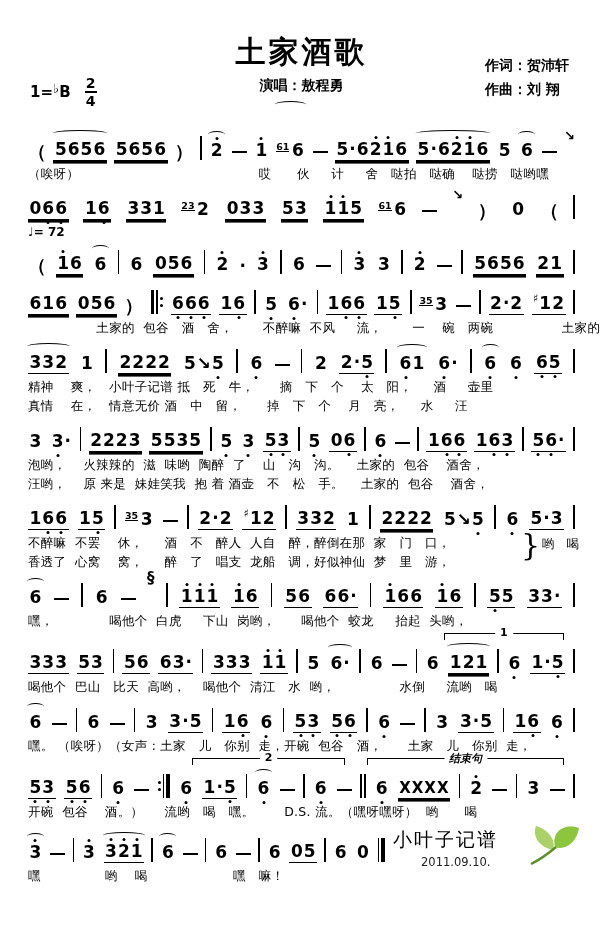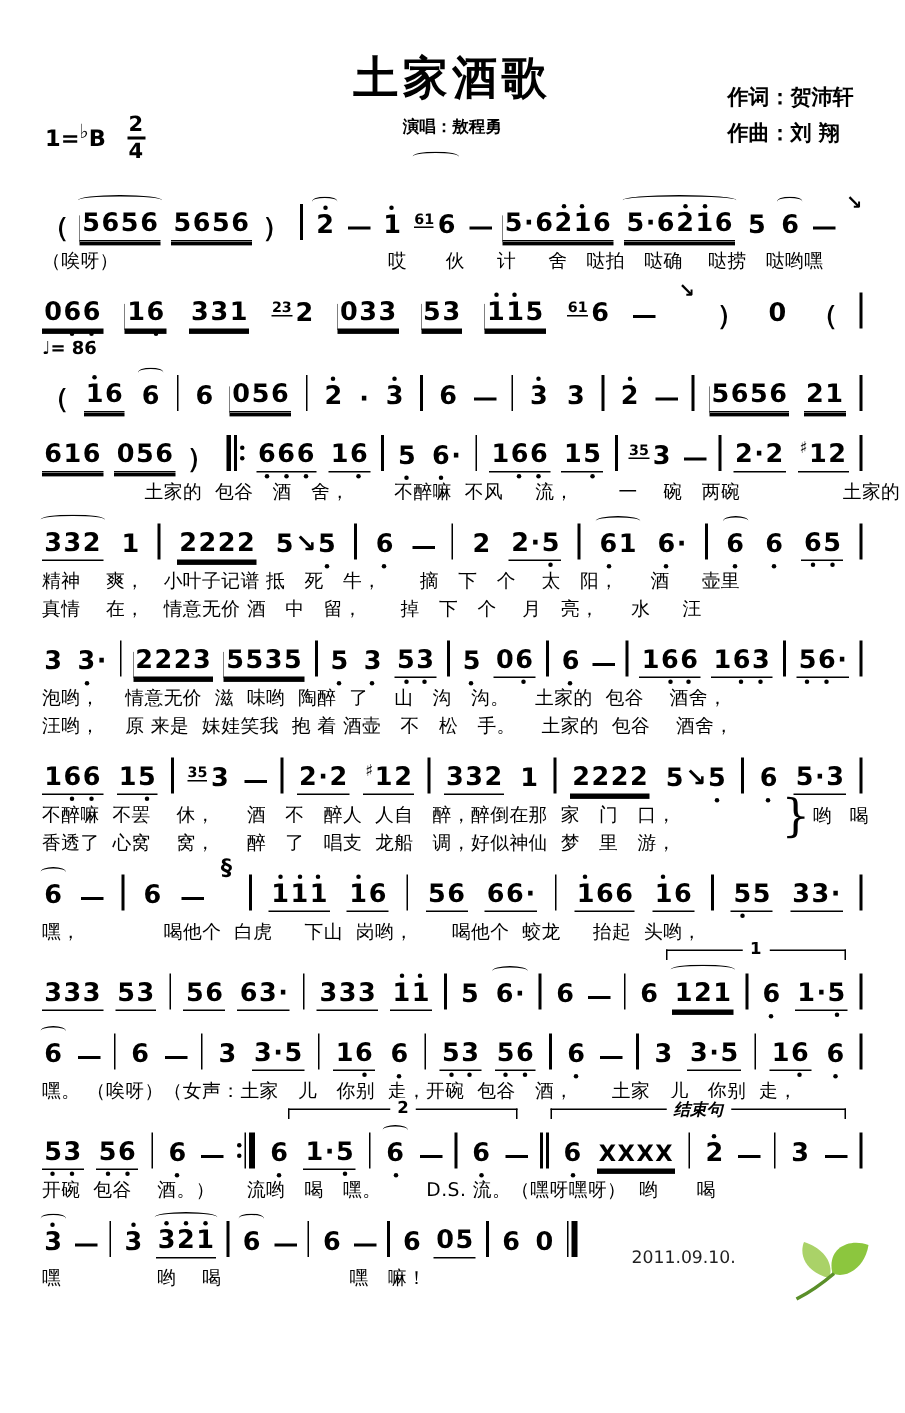--- a/index.html
+++ b/index.html
@@ -9,21 +9,21 @@
     font-family:"DejaVu Sans", sans-serif; color:#000;
     padding:14px 28px 0 28px; position:relative;
   }
   
   .header { position:relative; height:112px; }
   .title {
     text-align:center; font-size:30px; font-weight:700;
     letter-spacing:3px; padding-top:18px;
     font-family:Liberation Sans, sans-serif;
   }
-  .singer { text-align:center; font-size:11px; font-weight:700; margin-top:4px; }
+  .singer { text-align:center; font-size:14px; font-weight:700; margin-top:4px; }
   .credits { position:absolute; right:6px; top:40px; font-size:14px; font-weight:700; line-height:1.7; text-align:left; }
   .keysig { position:absolute; left:2px; top:62px; font-size:15px; font-weight:700; display:flex; align-items:center; }
   .flat { font-size:13px; position:relative; top:-3px; }
   .frac { display:inline-flex; flex-direction:column; align-items:center; margin-left:14px; font-size:14px; line-height:1.02; }
   .frac .fline { width:12px; height:1.4px; background:#000; margin:1px 0; }
   
   .system { position:relative; margin-bottom:3px; }
   .notes { display:flex; justify-content:space-between; align-items:flex-end; height:37px; padding-bottom:2px; }
   .note { position:relative; font-size:17px; font-weight:700; line-height:1; display:inline-flex; align-items:flex-end; }
   .cells { display:inline-flex; padding:0 1px 2px 1px; }
@@ -226,21 +226,21 @@
           <span class="cells">
             <span class="cell">0</span>
           </span>
         </span>
         <span class="paren">（</span>
         <span class="barw">
           <span class="bar"></span>
         </span>
       </span></div>
     <div class="system" style="margin-top: 18px;">
-      <span class="pre-label">♩= 86</span>
+      <span class="pre-label">♩= 72</span>
       <span class="notes">
         <span class="paren">（</span>
         <span class="note u2">
           <span class="cells">
             <span class="cell hi">1</span>
             <span class="cell">6</span>
           </span>
         </span>
         <span class="note">
           <span class="cells">
@@ -620,21 +620,21 @@
         <span class="note u1">
           <span class="cells">
             <span class="cell lo">5</span>
             <span class="cell lo">6</span>
             <span class="cell">·</span>
           </span>
         </span>
         <span class="barw">
           <span class="bar"></span>
         </span>
-      </span><span class="lyrics">泡哟，    情意无价  滋  味哟  陶醉  了    山   沟   沟。    土家的  包谷    酒舍，</span><span class="lyrics">汪哟，    原 来是  妹娃笑我  抱 着 酒壶   不   松   手。    土家的  包谷    酒舍，</span></div>
+      </span><span class="lyrics">泡哟，    火辣辣的  滋  味哟  陶醉  了    山   沟   沟。    土家的  包谷    酒舍，</span><span class="lyrics">汪哟，    原 来是  妹娃笑我  抱 着 酒壶   不   松   手。    土家的  包谷    酒舍，</span></div>
     <div class="system"><span class="notes">
         <span class="note u1">
           <span class="cells">
             <span class="cell">1</span>
             <span class="cell lo">6</span>
             <span class="cell lo">6</span>
           </span>
         </span>
         <span class="note u1">
           <span class="cells">
@@ -906,21 +906,21 @@
         <span class="note u1">
           <span class="cells">
             <span class="cell">1</span>
             <span class="cell">·</span>
             <span class="cell lo">5</span>
           </span>
         </span>
         <span class="barw">
           <span class="bar"></span>
         </span>
-      </span></div>
+      </span><span class="lyrics">喝他个  巴山   比天  高哟，    喝他个  清江   水  哟，               水倒     流哟   喝</span></div>
     <div class="system"><span class="notes">
         <span class="note">
           <span class="cells">
             <span class="cell">6</span>
           </span>
           <span class="arc"></span>
         </span>
         <span class="dash"></span>
         <span class="barw">
           <span class="bar"></span>
@@ -1191,20 +1191,21 @@
             <span class="cells">
               <span class="cell">0</span>
             </span>
           </span>
           <span class="barw">
             <span class="bar"></span>
             <span class="bar thick"></span>
           </span>
         </span>
         <span class="credit">
+          <span class="studio">小叶子记谱</span>
           <span class="cdate">2011.09.10.</span>
           <span class="leaf"><svg width="54" height="46" viewBox="0 0 54 46">
               <path d="M28 26 C24 10 38 2 52 7 C50 21 38 30 28 26 Z" fill="#8cc63e"></path>
               <path d="M26 29 C12 26 5 15 9 5 C22 9 29 19 26 29 Z" fill="#aad268"></path>
               <path d="M4 43 C14 38 22 32 29 26" stroke="#5a8f29" stroke-width="2.4" fill="none"></path>
             </svg></span>
         </span>
       </span><span class="lyrics">嘿               哟    喝                    嘿   嘛！</span></div>
   </div>
 

